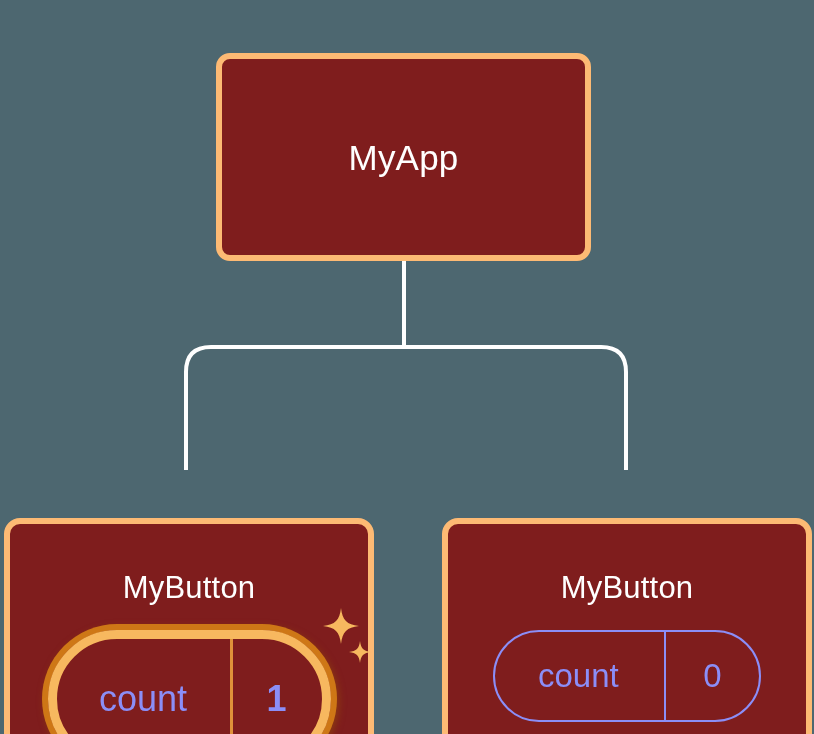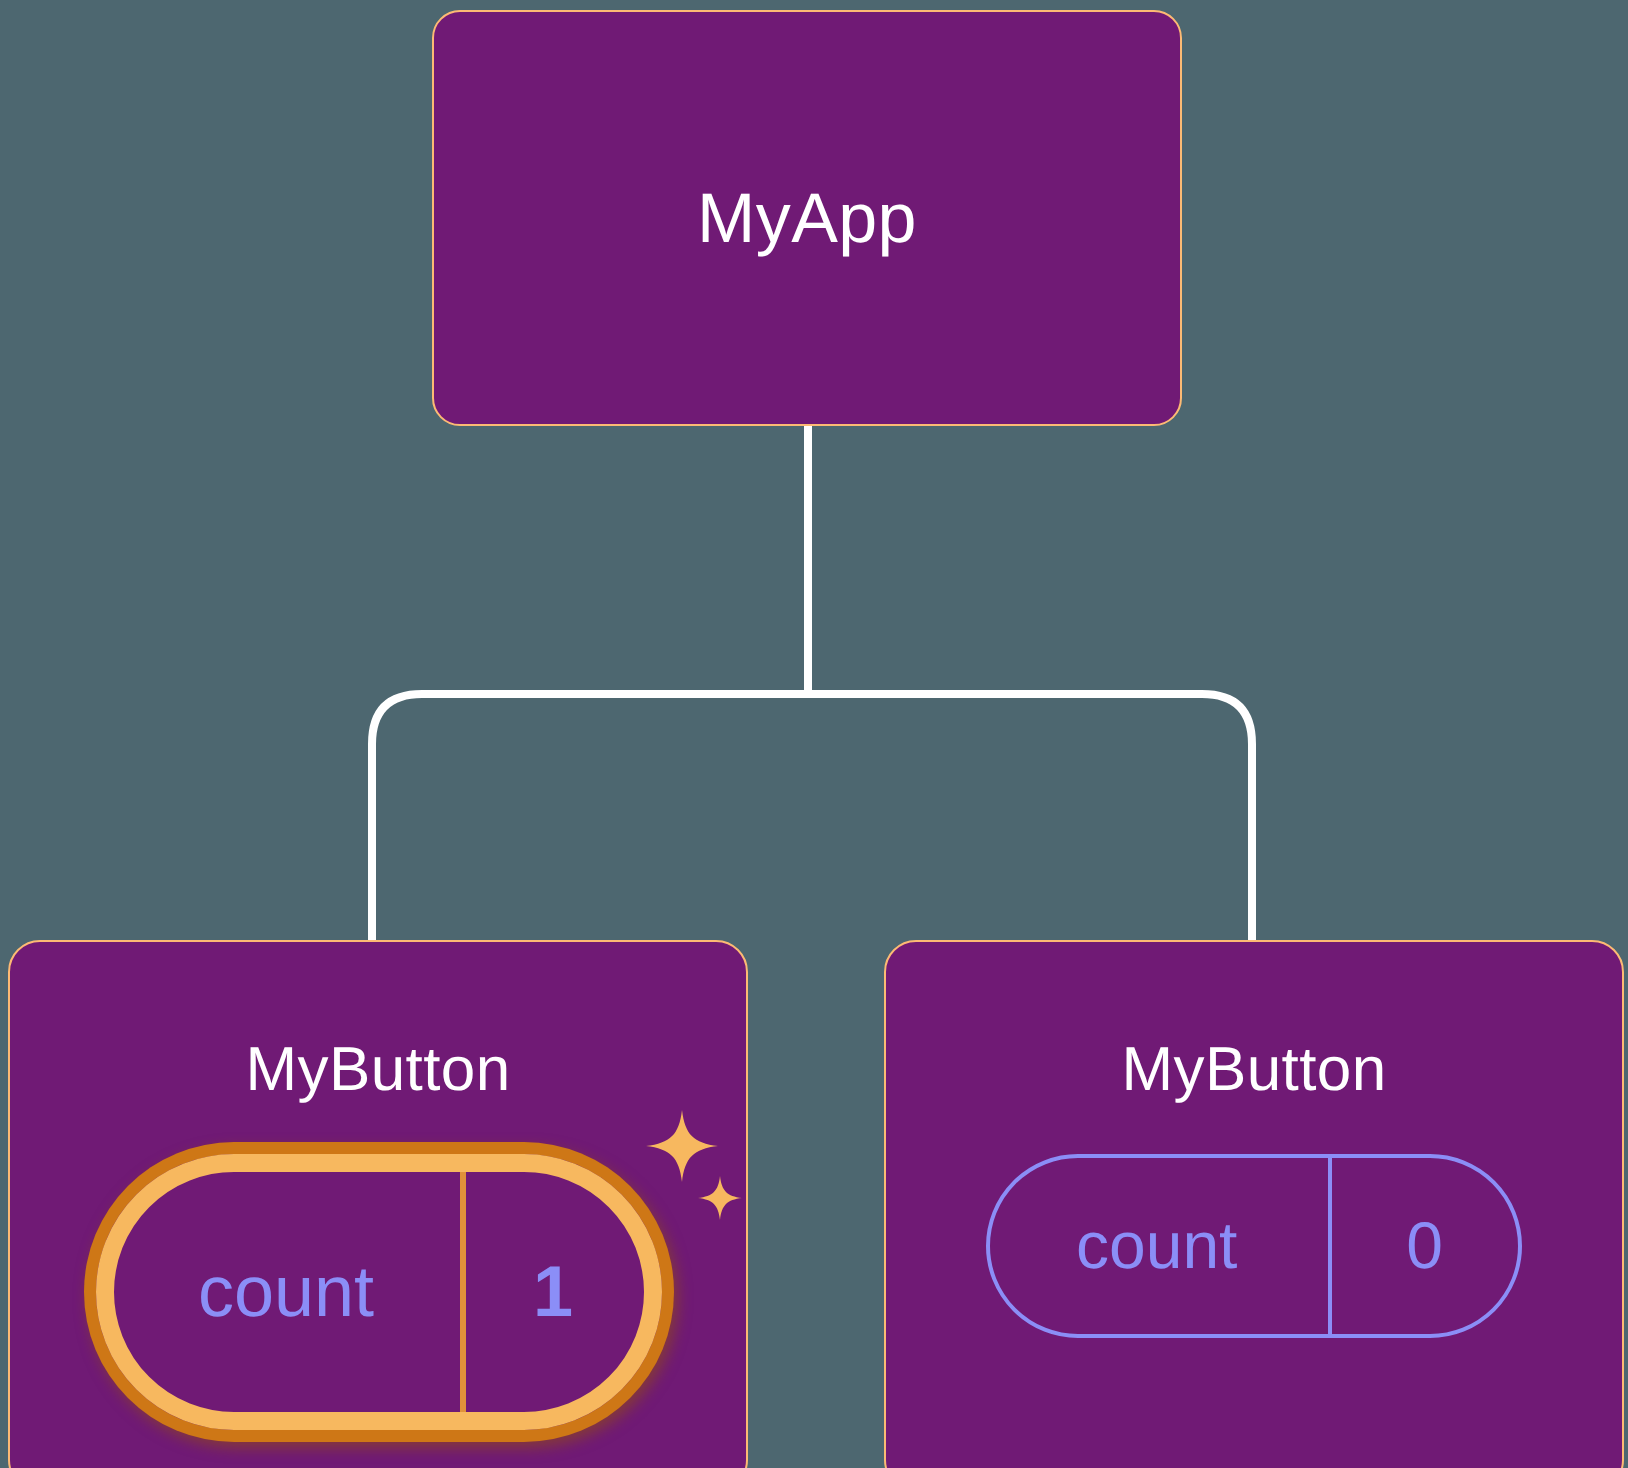--- a/index.html
+++ b/index.html
@@ -27,26 +27,27 @@
     top: 0;
     width: 814px;
     height: 734px;
     pointer-events: none;
   }
 
   
   .node {
     position: absolute;
     box-sizing: border-box;
-    background: #701a75;
-    border: 1px solid #fdba74;
+    background: #7f1d1d;
+    border: 6px solid #fdba74;
     border-radius: 14px;
     display: flex;
     flex-direction: column;
     align-items: center;
+    margin-top: 48px;
   }
   .node-title {
     color: #ffffff;
     white-space: nowrap;
     letter-spacing: 0.2px;
   }
 
   
   #node-root {
     left: 216px;

